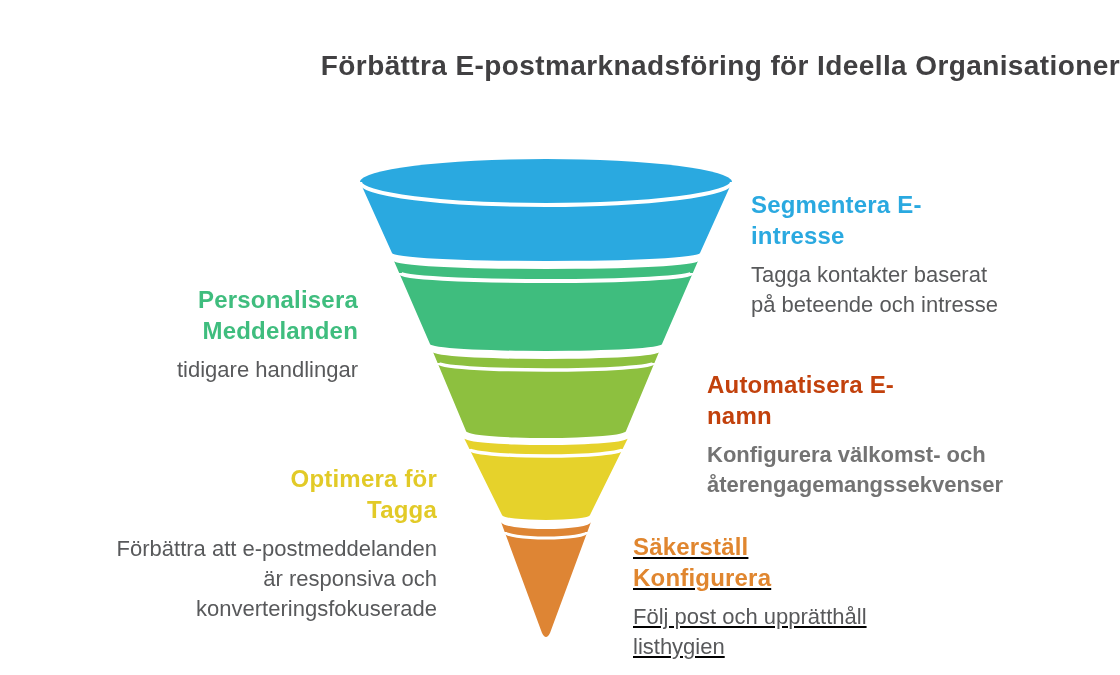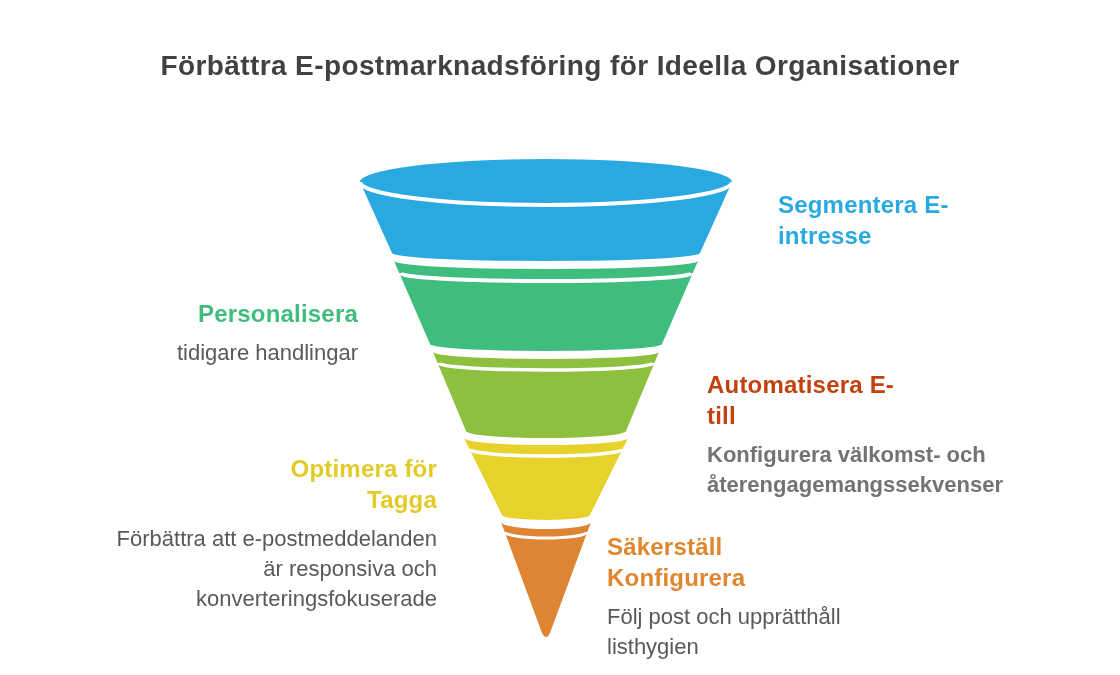--- a/index.html
+++ b/index.html
@@ -7,21 +7,21 @@
     position: relative;
     width: 1120px;
     height: 675px;
     background: #ffffff;
     overflow: hidden;
     font-family: "Liberation Sans", sans-serif;
   }
   .page-title {
     position: absolute;
     left: 0; right: 0; top: 50px;
-    text-align: center;
+    text-align: right;
     font-size: 28px;
     font-weight: 700;
     letter-spacing: 0.4px;
     color: #414042;
   }
   .funnel-svg {
     position: absolute;
     left: 0; top: 0;
     width: 1120px;
     height: 675px;
@@ -33,25 +33,25 @@
     font-weight: 700;
     line-height: 31px;
     letter-spacing: 0.2px;
   }
   .co-body {
     font-size: 22px;
     font-weight: 400;
     line-height: 30px;
     margin-top: 9px;
   }
-  #callout-segmentera   { left: 778px;  top: 189px; }
-  #callout-personalisera{ right: 762px; top: 298px; }
+  #callout-segmentera   { left: 751px;  top: 189px; }
+  #callout-personalisera{ right: 762px; top: 284px; }
   #callout-automatisera { left: 707px;  top: 369px; }
-  #callout-optimera     { right: 683px; top: 453px; }
-  #callout-sakerstall   { left: 607px;  top: 531px; }
+  #callout-optimera     { right: 683px; top: 463px; }
+  #callout-sakerstall   { left: 633px;  top: 531px; text-decoration: underline; }
 </style>
 </head>
 <body>
 
 <div class="canvas">
 
   <div class="page-title" style="color: rgb(65, 64, 66);">Förbättra E-postmarknadsföring för Ideella Organisationer</div>
 
   <svg class="funnel-svg" viewBox="0 0 1120 675" aria-hidden="true">
 
@@ -80,35 +80,40 @@
       <path d="M 501 522 A 45 7 0 0 0 591 522 L 550 633 Q 546 641 542 633 Z" fill="#de8534"></path>
       <path d="M 505 532 A 41 6 0 0 0 587 532" fill="none" stroke-width="3" stroke="#ffffff"></path>
     </g>
   </svg>
 
   <div class="callout align-left" id="callout-segmentera">
     <div class="co-heading" style="color: rgb(42, 169, 224);">
       <div>Segmentera E-</div>
       <div>intresse</div>
     </div>
+    <div class="co-body" style="color: rgb(88, 89, 91);">
+      <div>Tagga kontakter baserat</div>
+      <div>på beteende och intresse</div>
+    </div>
   </div>
 
   <div class="callout align-right" id="callout-personalisera">
     <div class="co-heading" style="color: rgb(63, 189, 126);">
       <div>Personalisera</div>
+      <div>Meddelanden</div>
     </div>
     <div class="co-body" style="color: rgb(88, 89, 91);">
       <div>tidigare handlingar</div>
     </div>
   </div>
 
   <div class="callout align-left" id="callout-automatisera">
     <div class="co-heading" style="color: #c2410c;">
       <div>Automatisera E-</div>
-      <div>till</div>
+      <div>namn</div>
     </div>
     <div class="co-body" style="color: #737373; font-weight: bold;">
       <div>Konfigurera välkomst- och</div>
       <div>återengagemangssekvenser</div>
     </div>
   </div>
 
   <div class="callout align-right" id="callout-optimera">
     <div class="co-heading" style="color: rgb(226, 202, 39);">
       <div>Optimera för</div>

